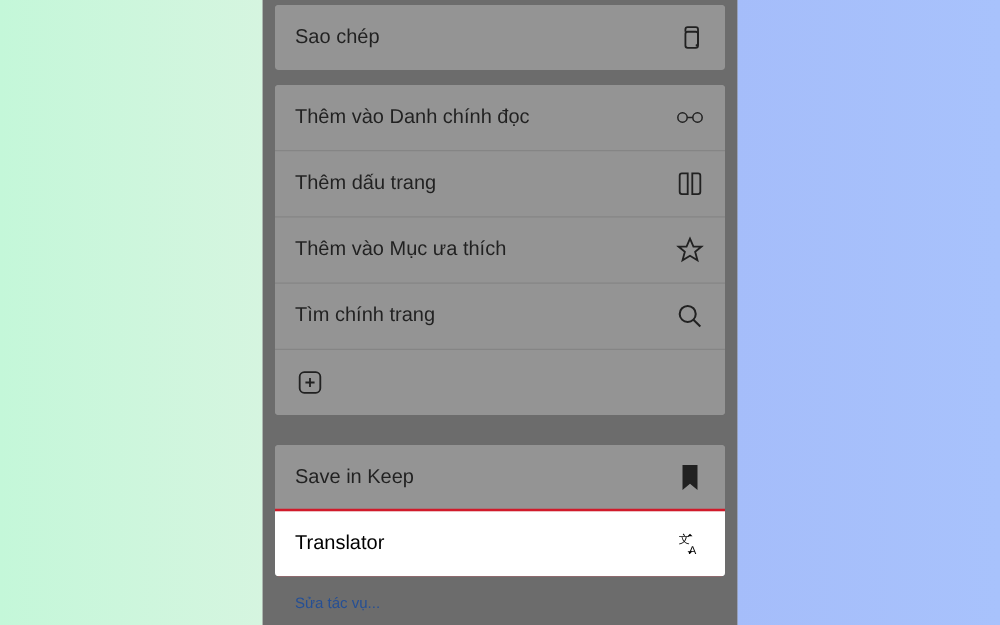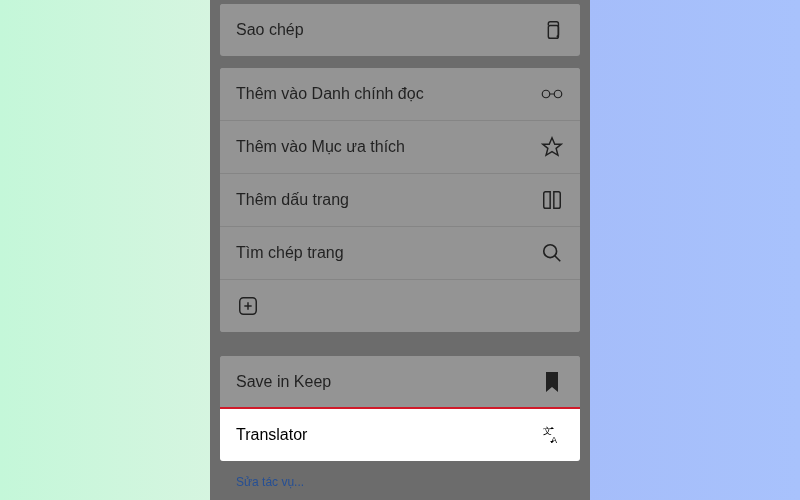--- a/index.html
+++ b/index.html
@@ -114,38 +114,38 @@
       <span class="menu-label">Thêm vào Danh chính đọc</span>
       <span class="menu-icon">
         <svg width="26" height="16" viewBox="0 0 32 16" fill="none" stroke="currentColor" stroke-width="1.6">
           <circle cx="8" cy="8" r="5"></circle>
           <circle cx="24" cy="8" r="5"></circle>
           <path d="M13 8 h6"></path>
         </svg>
       </span>
     </div>
     <div class="menu-item">
-      <span class="menu-label">Thêm vào Mục ưa thích</span>
-      <span class="menu-icon">
-        <svg width="22" height="22" viewBox="0 0 24 24" fill="none" stroke="currentColor" stroke-width="1.6">
-          <polygon points="12,2 15,9 22,9 16.5,13.5 18.5,21 12,17 5.5,21 7.5,13.5 2,9 9,9"></polygon>
-        </svg>
-      </span>
-    </div>
-    <div class="menu-item">
       <span class="menu-label">Thêm dấu trang</span>
       <span class="menu-icon">
         <svg width="22" height="22" viewBox="0 0 24 24" fill="none" stroke="currentColor" stroke-width="1.6">
           <path d="M3 5 a2 2 0 0 1 2-2 h5 v18 h-5 a2 2 0 0 1 -2-2 Z"></path>
           <path d="M21 5 a2 2 0 0 0 -2-2 h-5 v18 h5 a2 2 0 0 0 2-2 Z"></path>
         </svg>
       </span>
     </div>
     <div class="menu-item">
-      <span class="menu-label">Tìm chép trang</span>
+      <span class="menu-label">Thêm vào Mục ưa thích</span>
+      <span class="menu-icon">
+        <svg width="22" height="22" viewBox="0 0 24 24" fill="none" stroke="currentColor" stroke-width="1.6">
+          <polygon points="12,2 15,9 22,9 16.5,13.5 18.5,21 12,17 5.5,21 7.5,13.5 2,9 9,9"></polygon>
+        </svg>
+      </span>
+    </div>
+    <div class="menu-item">
+      <span class="menu-label">Tìm chính trang</span>
       <span class="menu-icon">
         <svg width="22" height="22" viewBox="0 0 24 24" fill="none" stroke="currentColor" stroke-width="1.8">
           <circle cx="10" cy="10" r="7"></circle>
           <line x1="15" y1="15" x2="21" y2="21"></line>
         </svg>
       </span>
     </div>
     <div class="menu-item">
       <span class="menu-icon">
         <svg width="22" height="22" viewBox="0 0 24 24" fill="none" stroke="currentColor" stroke-width="1.6">

